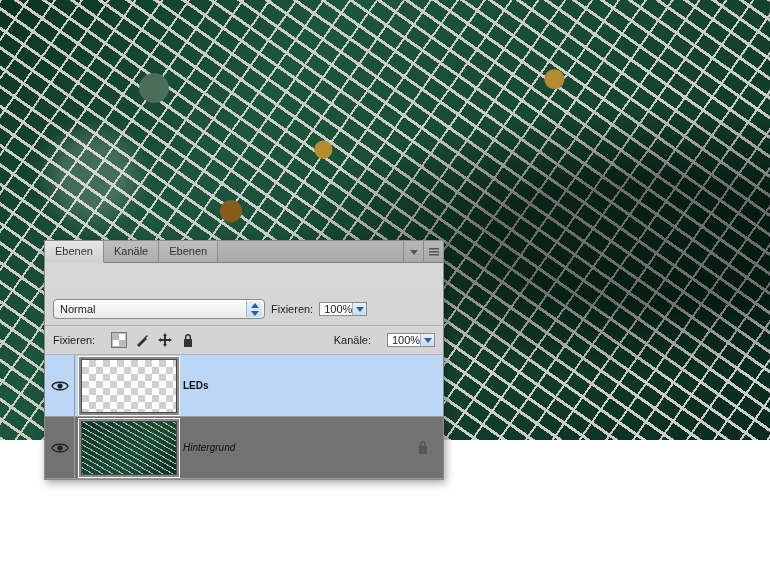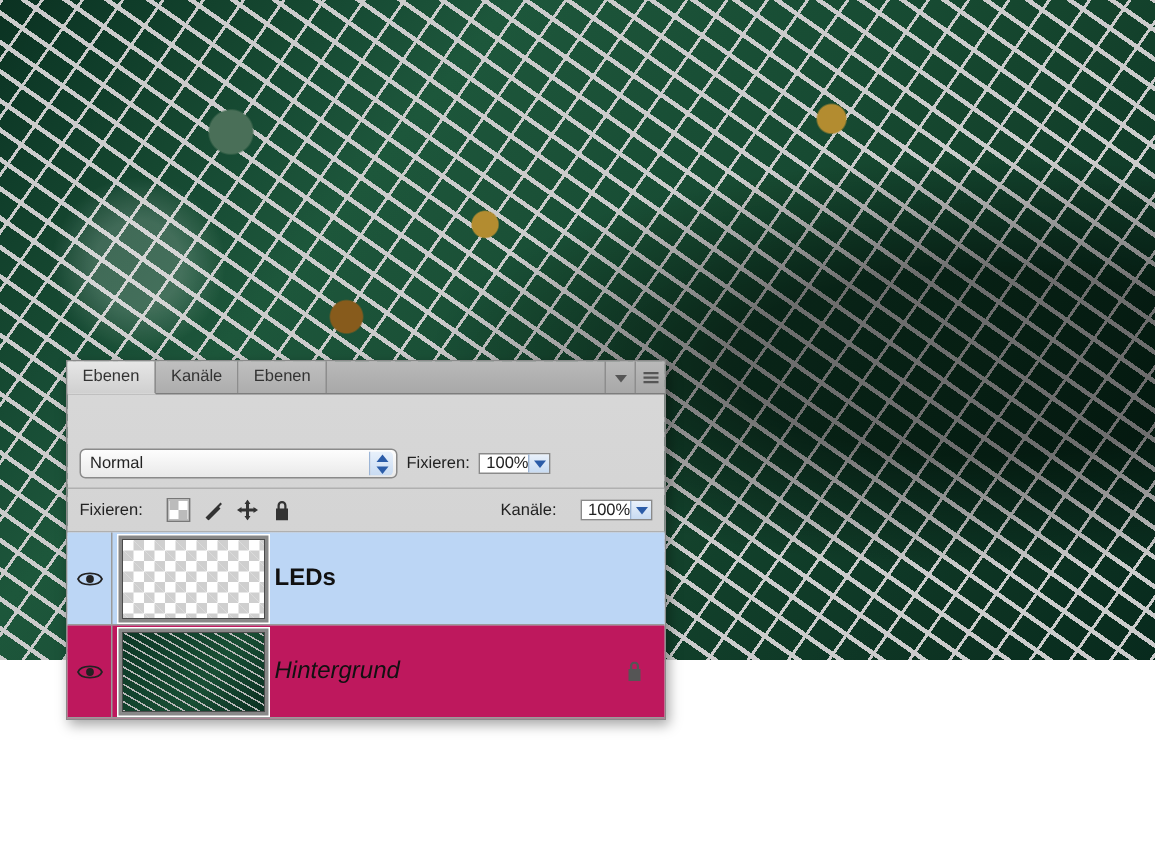--- a/index.html
+++ b/index.html
@@ -99,21 +99,21 @@
     .lockicons { display:flex; gap:7px; align-items:center; }
     .ic {
       width:16px; height:16px; display:flex; align-items:center; justify-content:center;
       border: 1px solid transparent; cursor:default;
     }
     .ic.boxed { background:#fff; border:1px solid #777; box-shadow: inset 0 0 0 1px #bbb;}
     .layers { background:#d6d6d6; }
     .layer {
       display:flex; align-items:center; height:62px;
       border-bottom:1px solid #9a9a9a;
-      background: #be185d;
+      background: #737373;
     }
     .layer.selected { background:#bcd6f5; }
     .vis {
       width:30px; height:100%; display:flex; align-items:center; justify-content:center;
       border-right:1px solid #9a9a9a; cursor:default;
     }
     .thumbwrap {
       width:96px; height:54px; margin: 0 6px;
       background:#fff; border:1px solid #4a4a4a;
       box-shadow: 0 0 0 2px #888, 0 0 0 3px #fff;
@@ -127,21 +127,21 @@
       background-size: 14px 14px;
       background-position: 0 0, 7px 7px;
       background-color:#fff;
     }
     .pcb-thumb {
       position:absolute; inset:0;
       background:
         repeating-linear-gradient(30deg,#b8b8b8 0 1px, transparent 1px 5px),
         linear-gradient(130deg,#0d3726,#184e34 60%,#0b2f21);
     }
-    .layer-name { font-size:16px; color:#111; }
+    .layer-name { font-size:10px; color:#111; }
     .layer-name.bold { font-weight:700; }
     .layer-name.italic { font-style:italic; }
     .layer .lock-col {
       margin-left:auto; width:40px; display:flex; align-items:center; justify-content:center;
     }
     .tri-down{width:0;height:0;border-left:4px solid transparent;border-right:4px solid transparent;border-top:5px solid #2b5ca8;}
     .tri-up{width:0;height:0;border-left:4px solid transparent;border-right:4px solid transparent;border-bottom:5px solid #2b5ca8;}
   </style>
 </head>
 <body>

